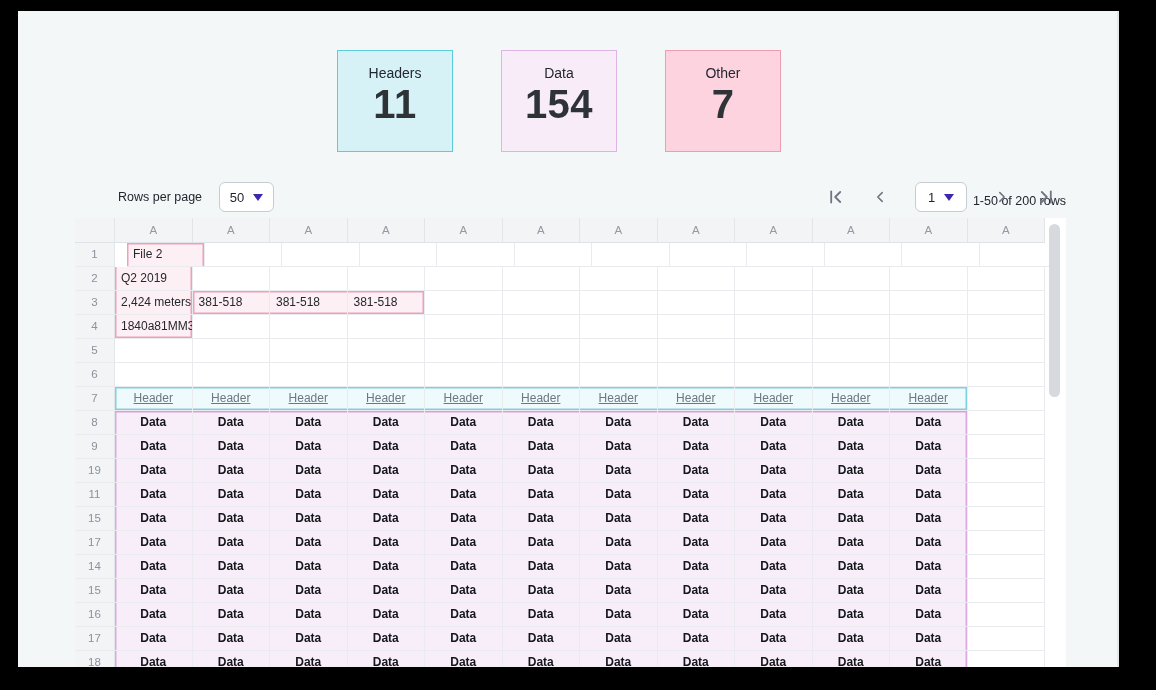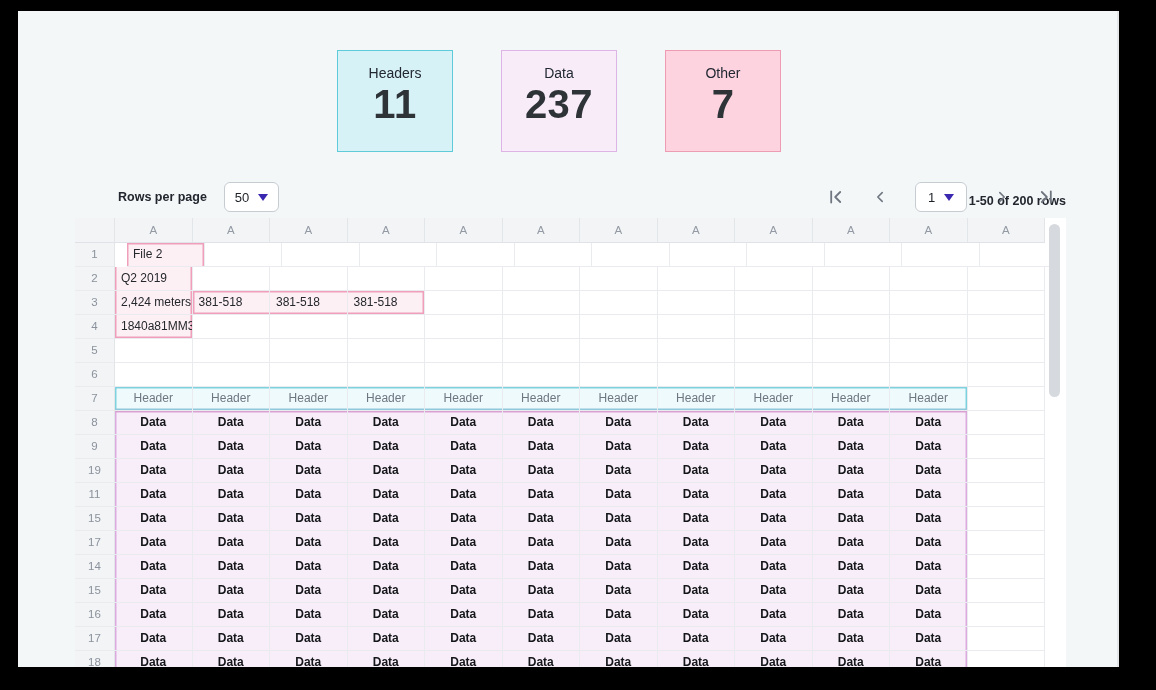--- a/index.html
+++ b/index.html
@@ -13,21 +13,21 @@
   }
   
   .card{
     position:absolute;top:39px;width:116px;height:102px;box-sizing:border-box;
     border:1.5px solid;display:flex;flex-direction:column;align-items:center;
   }
   .card-label{margin-top:14px;font-size:14px;color:#222832;}
   .card-value{margin-top:1px;font-size:40px;font-weight:600;color:#2e3338;letter-spacing:.5px;}
   
   .rpp{position:absolute;left:100px;top:171px;height:30px;display:flex;align-items:center;gap:17px;}
-  .rpp-label,.range-text{font-size:12.5px;font-weight:700;color:#22262e;}
+  .rpp-label,.range-text{font-size:12.5px;font-weight:400;color:#22262e;}
   .selectbox{
     height:30px;background:#fff;border:1px solid #c7ccd2;border-radius:6px;box-sizing:border-box;
     display:flex;align-items:center;justify-content:center;gap:9px;cursor:pointer;
   }
   .selectbox .val{font-size:13px;color:#1d2127;}
   .tri{width:0;height:0;border-left:5.5px solid transparent;border-right:5.5px solid transparent;border-top:7px solid var(--accent-indigo,#3b28b0);}
   .range-wrap{position:absolute;left:57px;top:180px;width:991px;text-align:right;}
   .pager{position:absolute;right:62px;top:171px;height:30px;display:flex;align-items:center;gap:26px;}
   .pgbtn{width:18px;height:18px;display:flex;align-items:center;justify-content:center;cursor:pointer;}
   .pgbtn svg{display:block;}
@@ -48,39 +48,39 @@
     border-right:1px solid #e3e6e9;border-bottom:1px solid #e9ebee;
     font-size:11.5px;color:#8b929c;text-align:center;line-height:23px;
   }
   .cell{
     width:77.5px;height:24px;box-sizing:border-box;flex:none;background:#fff;
     border-right:1px solid #e9ebee;border-bottom:1px solid #e9ebee;
     font-size:12px;color:#24272b;text-align:center;line-height:23px;
     white-space:nowrap;overflow:hidden;
   }
   .c-pink{background:var(--pink-bg);text-align:left;padding-left:6px;}
-  .c-head{background:var(--header-bg);color:#6e7681;}
+  .c-head{background:var(--header-bg);color:#6e7681;text-decoration:underline;}
   .c-data{background:var(--data-bg);color:#141619;font-weight:600;}
   .vscroll{
     position:absolute;right:6px;top:6px;width:11px;height:173px;
     background:#d6d9dd;border-radius:6px;cursor:pointer;
   }
 </style>
 </head>
 <body>
 
 <div class="content">
 
   <div class="card" style="left: 319px; background: rgb(215, 242, 247); border-color: rgb(94, 203, 219);">
     <div class="card-label">Headers</div>
     <div class="card-value">11</div>
   </div>
   <div class="card" style="left: 483px; background: rgb(248, 236, 249); border-color: rgb(221, 180, 229);">
     <div class="card-label">Data</div>
-    <div class="card-value">237</div>
+    <div class="card-value">154</div>
   </div>
   <div class="card" style="left: 647px; background: rgb(253, 211, 223); border-color: rgb(238, 156, 180);">
     <div class="card-label">Other</div>
     <div class="card-value">7</div>
   </div>
 
   <div class="rpp">
     <span class="rpp-label">Rows per page</span>
     <div class="selectbox" style="width:55px">
       <span class="val">50</span>

